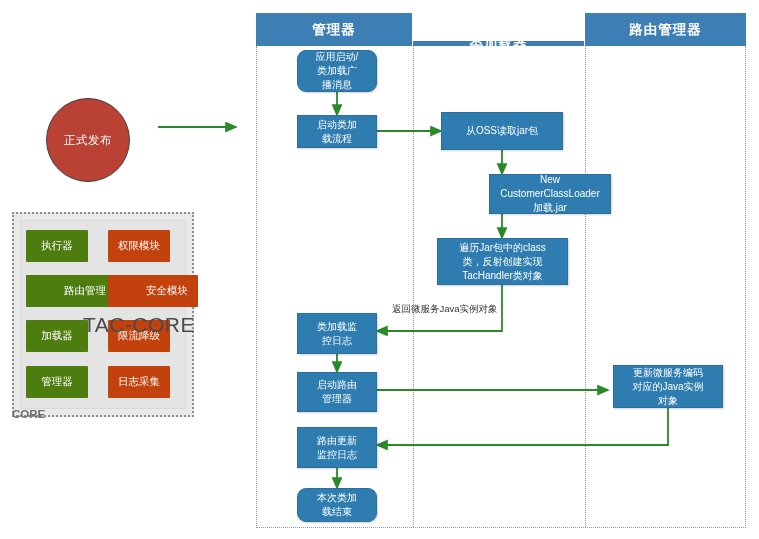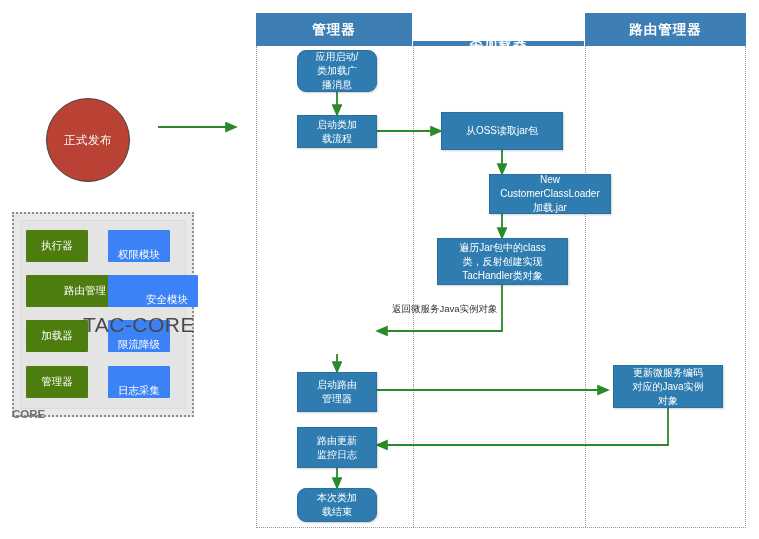--- a/index.html
+++ b/index.html
@@ -34,21 +34,21 @@
     background:#e4e4e4;
     border:1px solid #dadada;
   }
   .tile{
     position:absolute;width:62px;height:32px;
     display:flex;align-items:center;justify-content:center;
     font-size:10.5px;color:#ffffff;
     border-radius:1px;
   }
   .tile.red{background:#4d7c0f;font-family:Liberation Serif, serif;}
-  .tile.blue{background:#3b82f6;align-items:flex-end;}
+  .tile.blue{background:#c2410c;}
   .tile-col-l{left:26px;}
   .tile-col-r{left:108px;}
   .tile-r1{top:230px;}
   .tile-r2{top:275px;padding-left:28px;}
   .tile-r3{top:320px;}
   .tile-r4{top:366px;}
   .tac-core-text{
     position:absolute;left:12px;top:313px;width:182px;
     text-align:center;font-size:21px;color:#4a4a4a;
     letter-spacing:.5px;pointer-events:none;padding-left:36px;
@@ -215,20 +215,23 @@
   </div>
 
   <div class="node" style="left:441px;top:174px;width:122px;height:40px;margin-left:48px;">
     <span>New  CustomerClassLoader加载.jar</span>
   </div>
 
   <div class="node" style="left:437px;top:238px;width:131px;height:47px;">
     <span>遍历Jar包中的class类，反射创建实现TacHandler类对象</span>
   </div>
 
+  <div class="node" style="left:297px;top:313px;width:80px;height:41px;">
+    <span>类加载监控日志</span>
+  </div>
 
   <div class="node" style="left:297px;top:372px;width:80px;height:40px;">
     <span>启动路由管理器</span>
   </div>
 
   <div class="node" style="left:613px;top:365px;width:110px;height:43px;">
     <span>更新微服务编码对应的Java实例对象</span>
   </div>
 
   <div class="node" style="left:297px;top:427px;width:80px;height:41px;">

